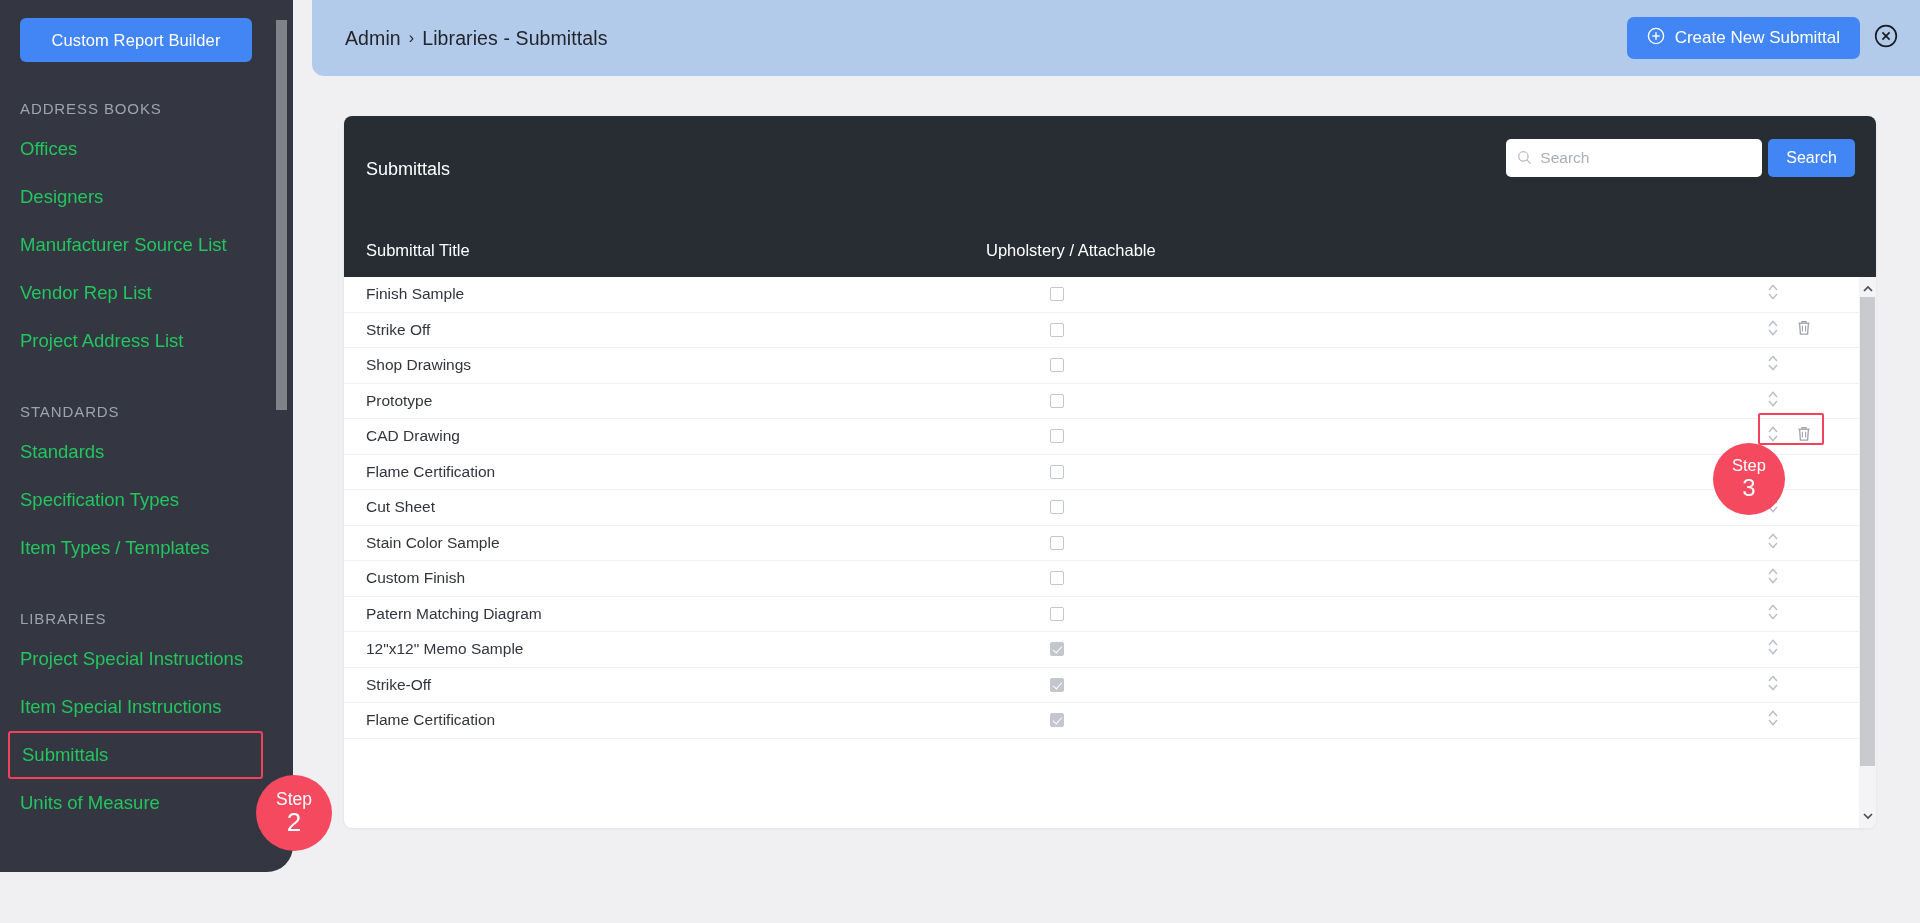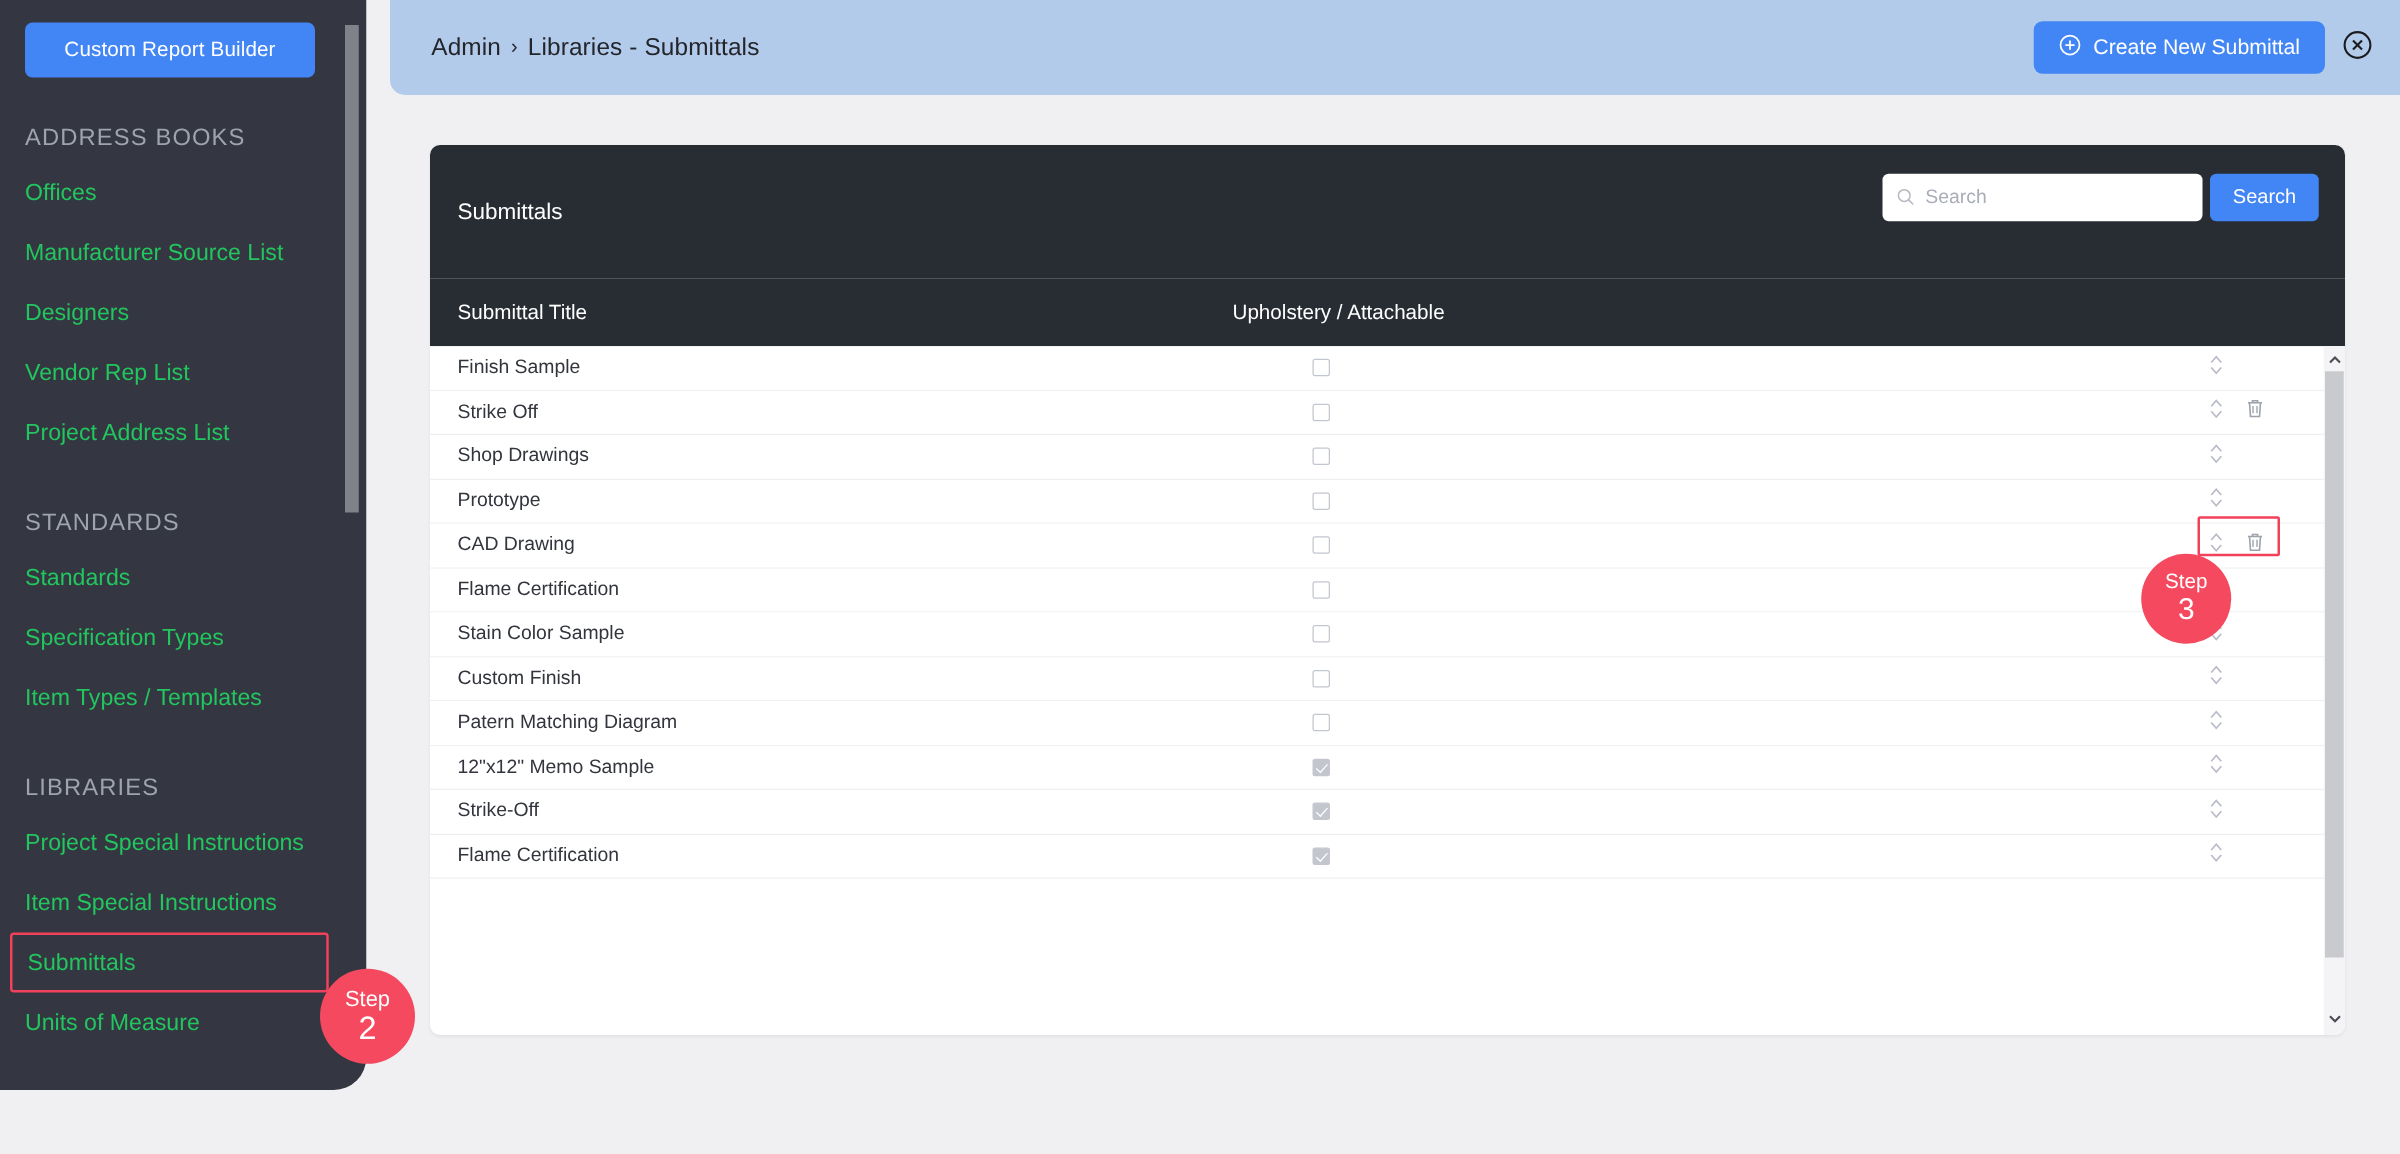--- a/index.html
+++ b/index.html
@@ -23,21 +23,21 @@
   .crb-wrap { padding: 18px 20px 0 20px; }
   .crb-btn {
     display: block; width: 232px; height: 44px;
     background: #4285f4; color: #fff;
     border: none; border-radius: 6px;
     font-size: 16.5px; font-family: "Liberation Sans", sans-serif;
     cursor: pointer; letter-spacing: .1px;
   }
   .sec-title {
     margin: 38px 0 8px 20px;
-    font-size: 19px; letter-spacing: .9px;
+    font-size: 15px; letter-spacing: .9px;
     color: #9ea3ae; text-transform: uppercase;
   }
   .nav-item {
     display: block; padding: 13px 20px 13px 20px;
     color: #22c55e; font-size: 18.5px;
     cursor: pointer; white-space: nowrap;
   }
   .nav-item.highlighted {
     border: 2px solid #f2415a;
     border-radius: 3px;
@@ -208,22 +208,22 @@
 
   <nav class="sidebar">
     <div class="sidebar-inner">
 
       <div class="crb-wrap">
         <button class="crb-btn">Custom Report Builder</button>
       </div>
 
       <div class="sec-title">ADDRESS BOOKS</div>
       <div class="nav-item">Offices</div>
+      <div class="nav-item">Designers</div>
       <div class="nav-item">Manufacturer Source List</div>
-      <div class="nav-item">Designers</div>
       <div class="nav-item">Vendor Rep List</div>
       <div class="nav-item">Project Address List</div>
 
       <div class="sec-title">STANDARDS</div>
       <div class="nav-item">Standards</div>
       <div class="nav-item">Specification Types</div>
       <div class="nav-item">Item Types / Templates</div>
 
       <div class="sec-title">LIBRARIES</div>
       <div class="nav-item">Project Special Instructions</div>
@@ -375,20 +375,33 @@
           </div>
           <div class="cell-spacer"></div>
           <div class="cell-actions">
             <span class="ic"><svg width="14" height="20" viewBox="0 0 14 20">
                 <path d="M3 8 L7 3.4 L11 8" fill="none" stroke="#b9bcc7" stroke-width="1.4"></path>
                 <path d="M3 12 L7 16.6 L11 12" fill="none" stroke="#b9bcc7" stroke-width="1.4"></path>
               </svg></span>
           </div>
         </div>
         <div class="row">
+          <div class="cell-title">Cut Sheet</div>
+          <div class="cell-check">
+            <div class="cbox"></div>
+          </div>
+          <div class="cell-spacer"></div>
+          <div class="cell-actions">
+            <span class="ic"><svg width="14" height="20" viewBox="0 0 14 20">
+                <path d="M3 8 L7 3.4 L11 8" fill="none" stroke="#b9bcc7" stroke-width="1.4"></path>
+                <path d="M3 12 L7 16.6 L11 12" fill="none" stroke="#b9bcc7" stroke-width="1.4"></path>
+              </svg></span>
+          </div>
+        </div>
+        <div class="row">
           <div class="cell-title">Stain Color Sample</div>
           <div class="cell-check">
             <div class="cbox"></div>
           </div>
           <div class="cell-spacer"></div>
           <div class="cell-actions">
             <span class="ic"><svg width="14" height="20" viewBox="0 0 14 20">
                 <path d="M3 8 L7 3.4 L11 8" fill="none" stroke="#b9bcc7" stroke-width="1.4"></path>
                 <path d="M3 12 L7 16.6 L11 12" fill="none" stroke="#b9bcc7" stroke-width="1.4"></path>
               </svg></span>

